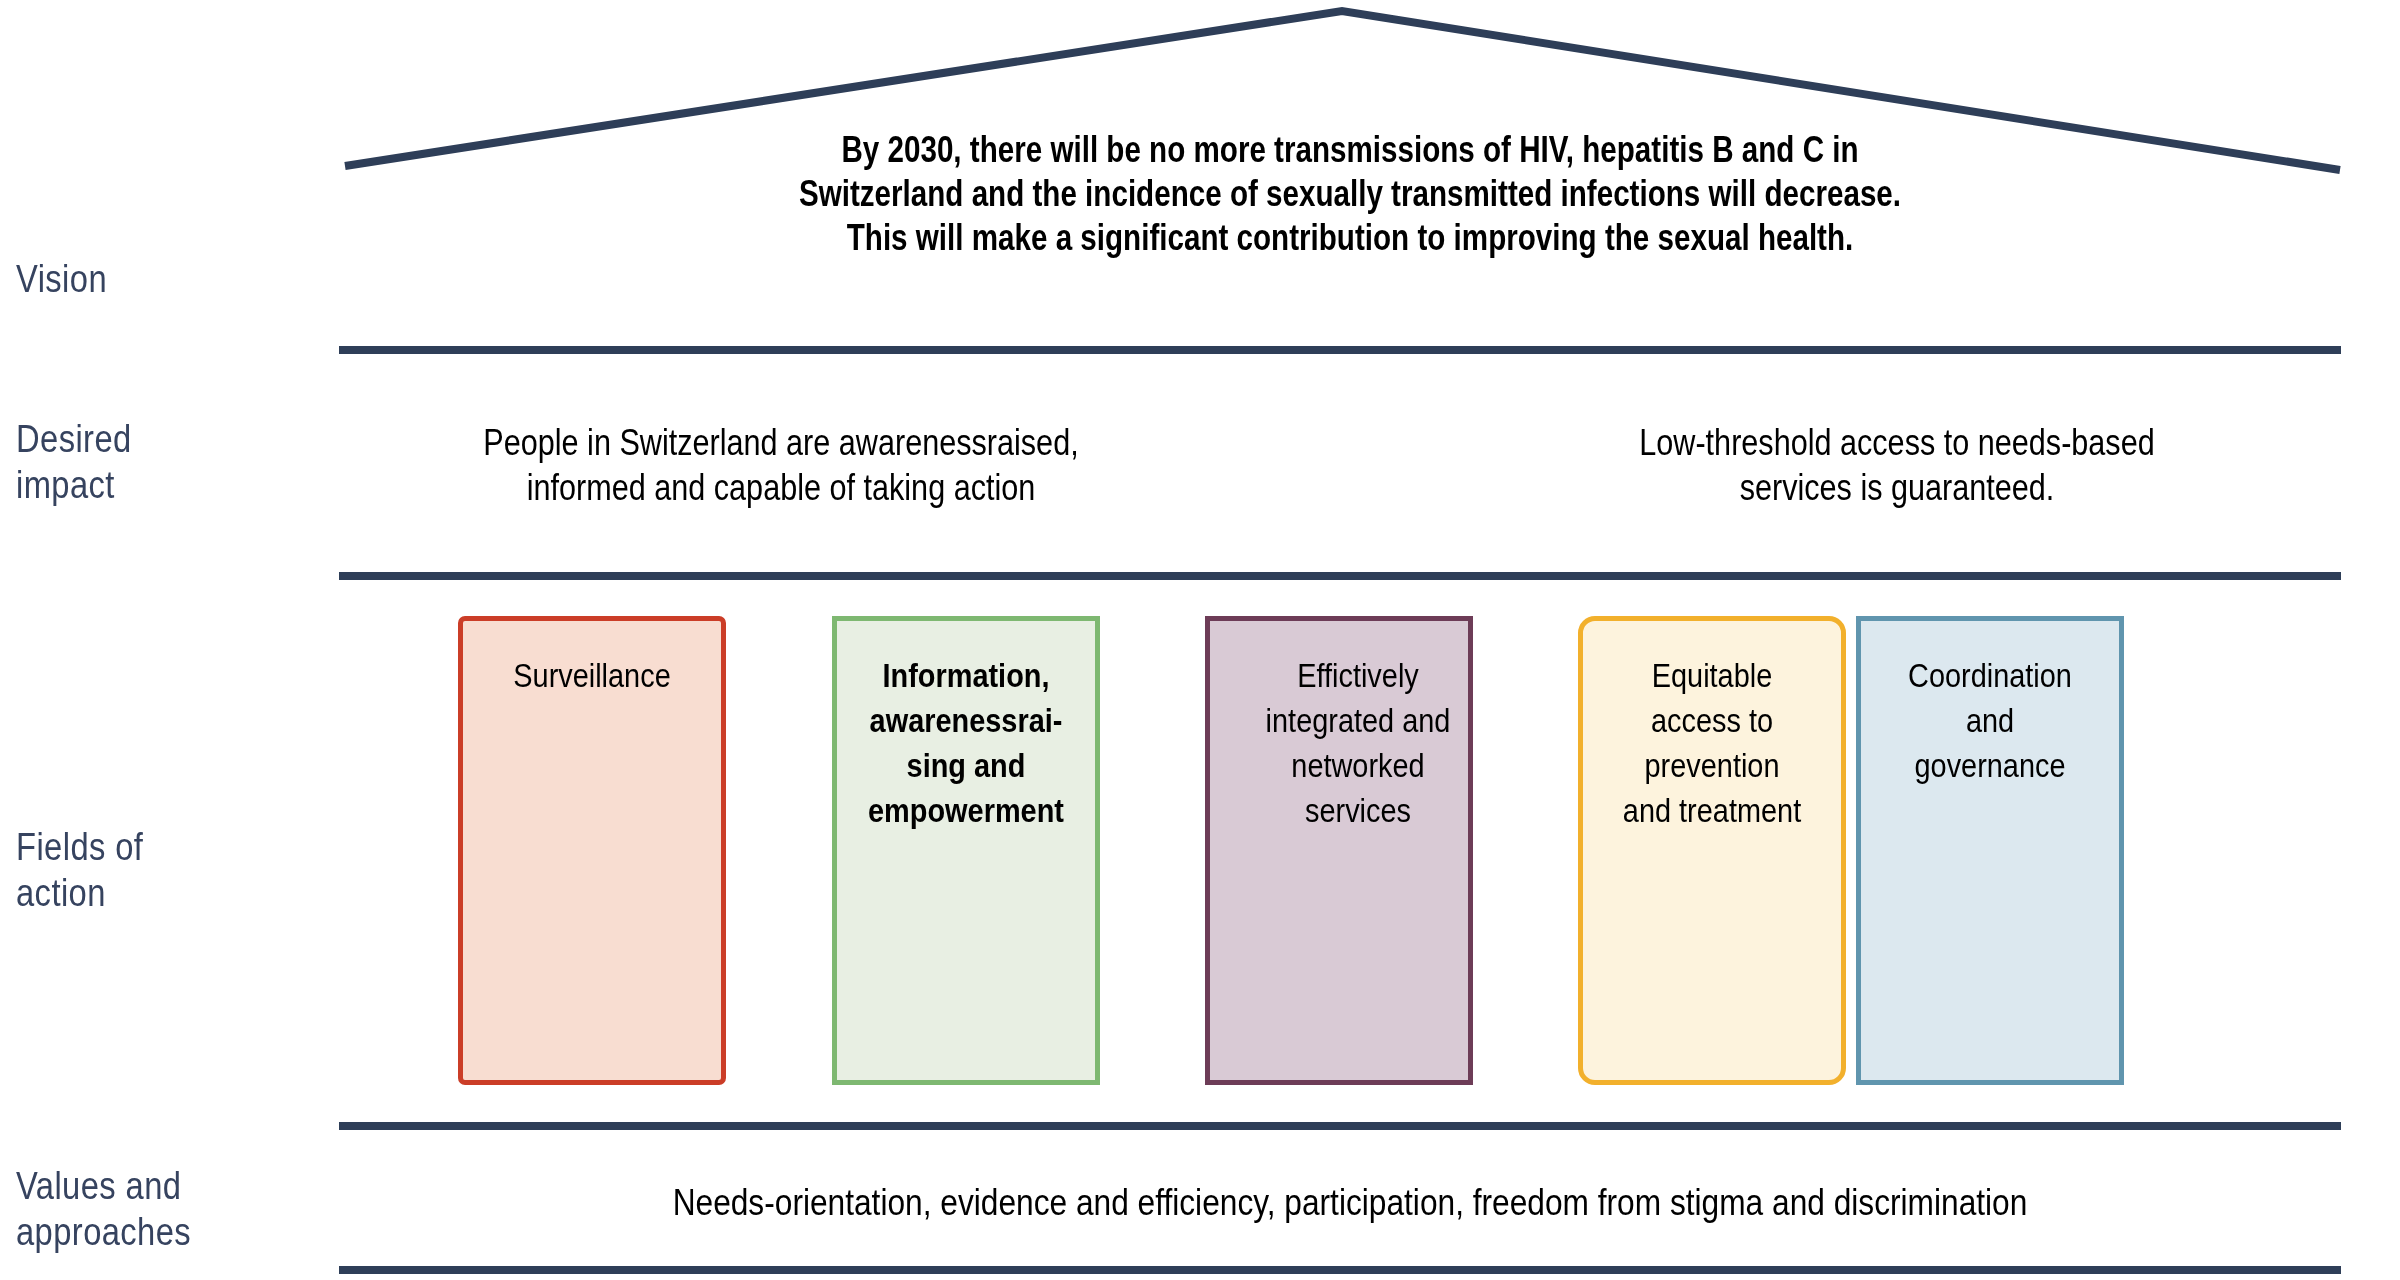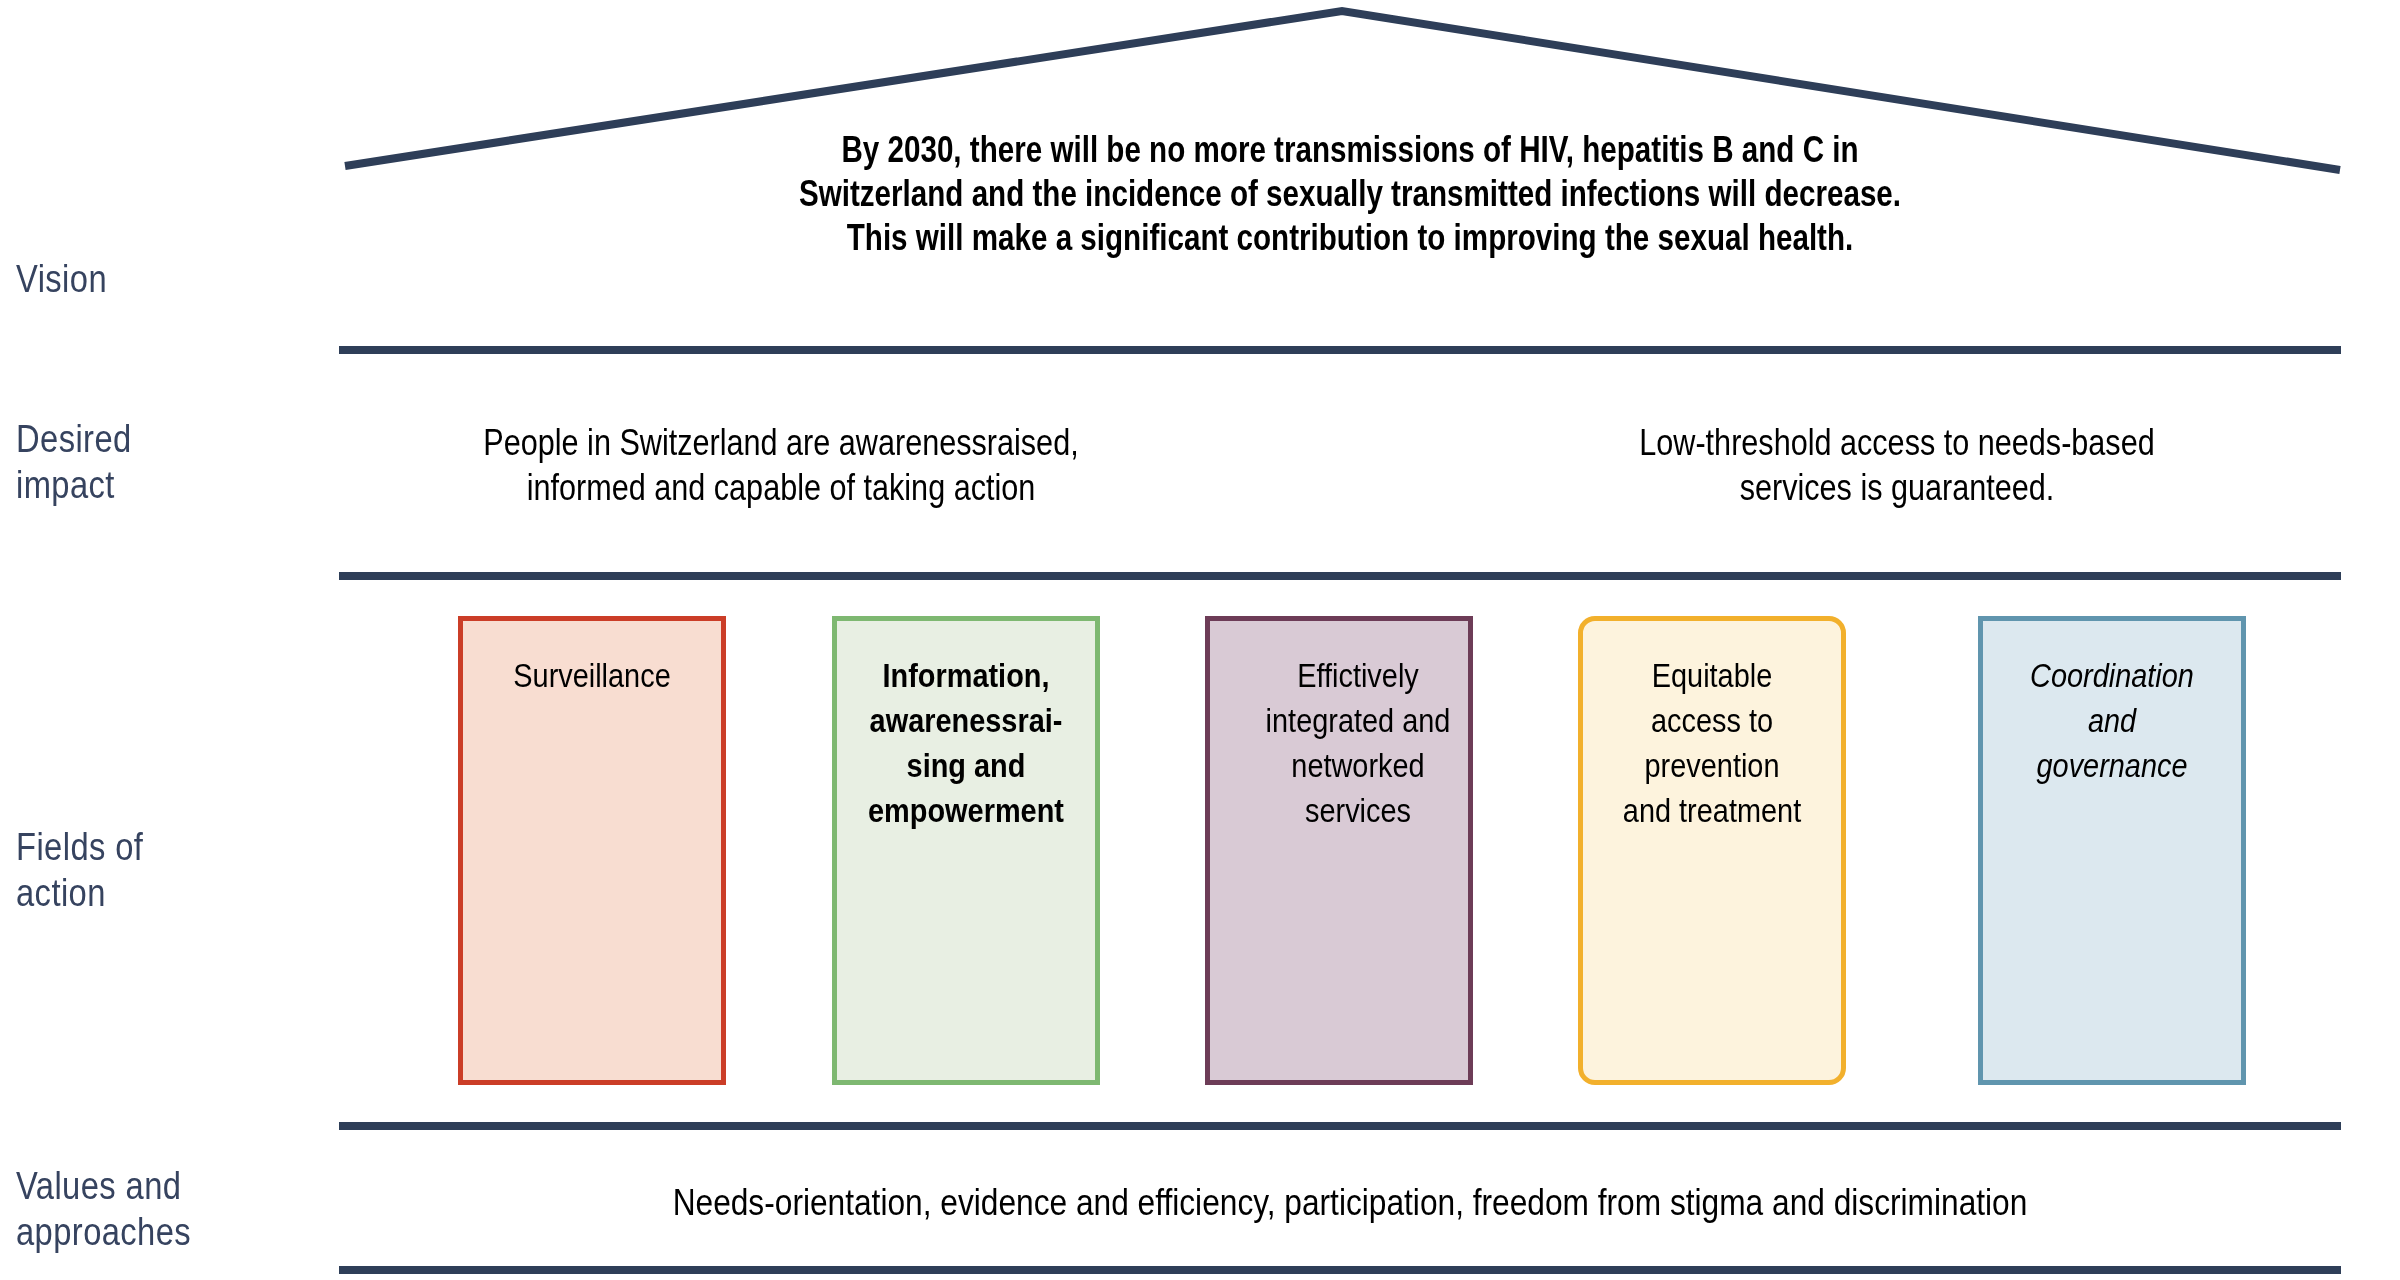--- a/index.html
+++ b/index.html
@@ -72,25 +72,25 @@
   }
   .field-box-label {
     margin-top: 32px;
     text-align: center;
     font-size: 34px;
     line-height: 45px;
     white-space: pre-line;
     transform: scaleX(0.85);
     transform-origin: center top;
   }
-  .fb-1 { left: 458px; }
+  .fb-1 { left: 458px; border-radius: 7px; }
   .fb-2 { left: 832px; font-weight: bold; }
   .fb-3 { left: 1205px; }
   .fb-4 { left: 1578px; }
-  .fb-5 { left: 1978px; font-style: italic; }
+  .fb-5 { left: 1856px; }
 
   .values-text {
     position: absolute;
     left: 345px;
     top: 1180px;
     width: 2010px;
     text-align: center;
     font-size: 36px;
     line-height: 45px;
     transform: scaleX(0.88);

